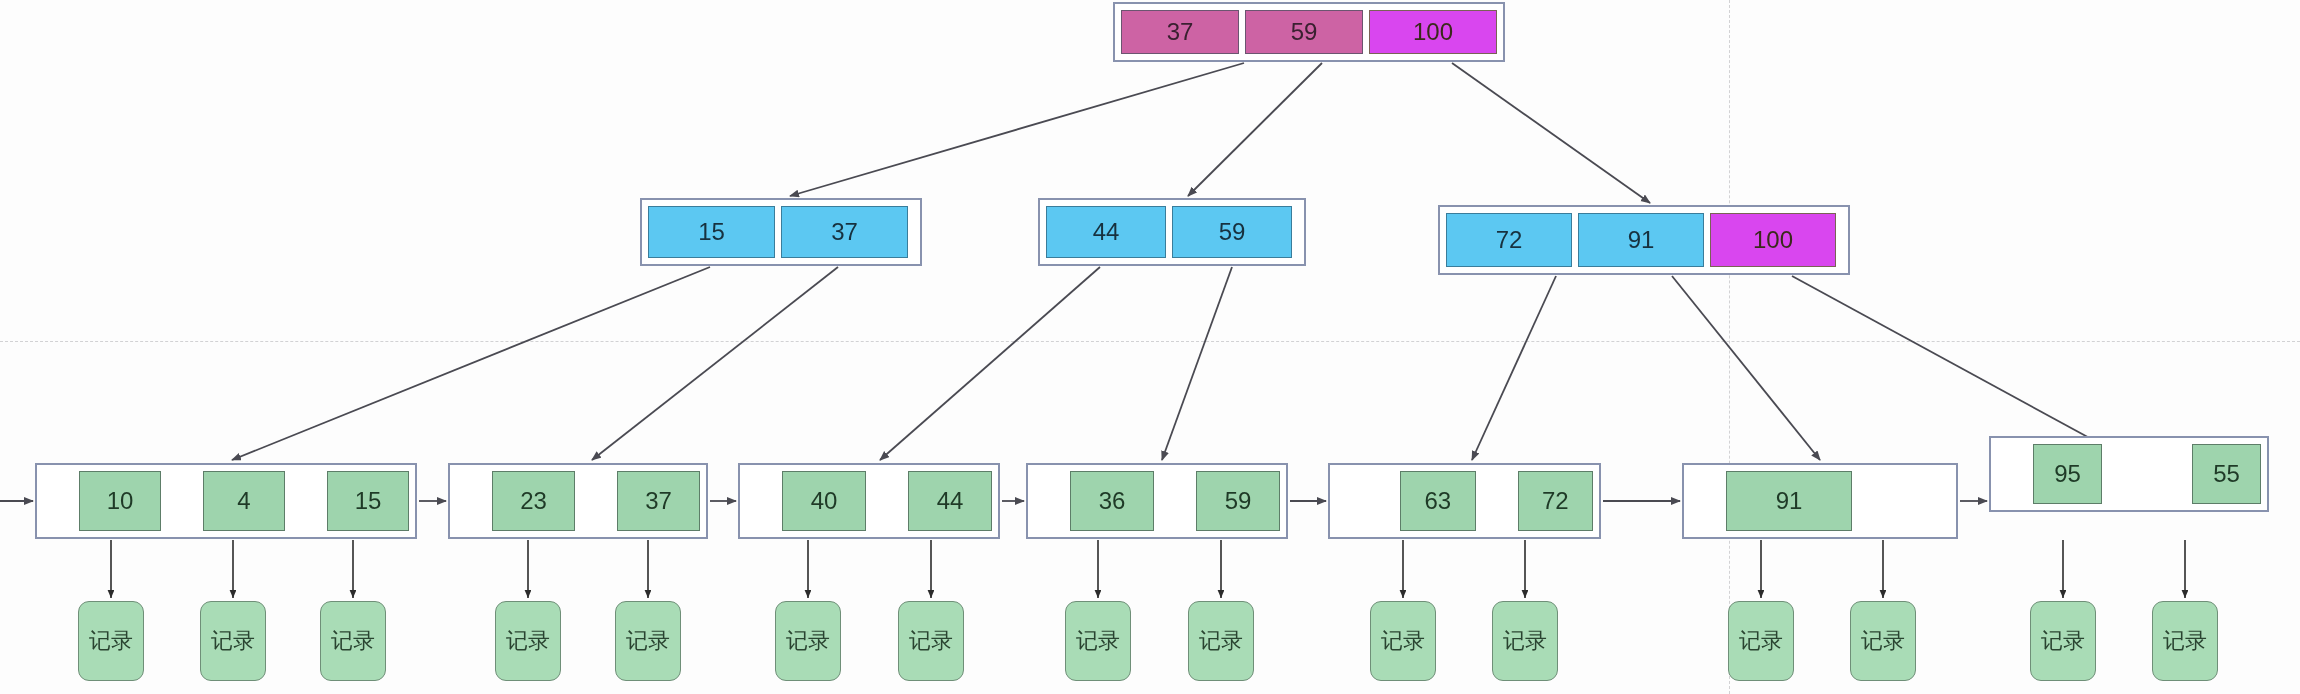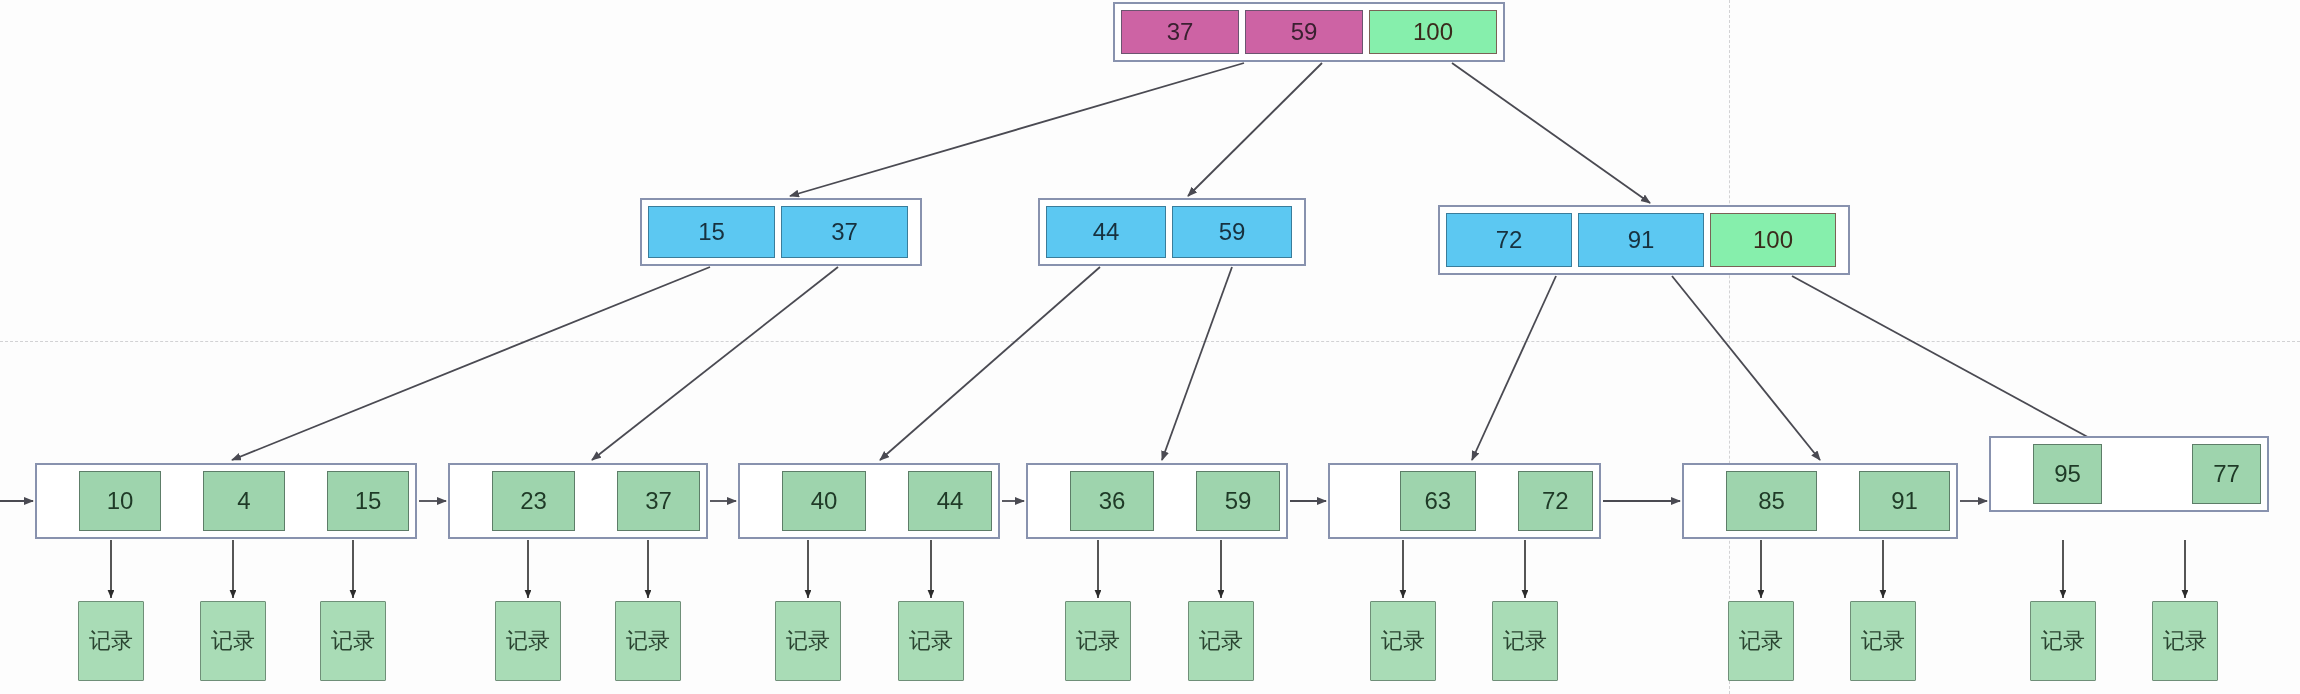--- a/index.html
+++ b/index.html
@@ -27,32 +27,32 @@
     height:100%;
     display:flex;
     align-items:center;
     justify-content:center;
     font-size:24px;
     color:#2b2b2b;
     margin-right:6px;
   }
   .cell:last-child{margin-right:0;}
   .cell.pink{background:#cd63a4;border:1.5px solid #6b5570;color:#3a2030;}
-  .cell.orange{background:#86efac;border:1.5px solid #7a6256;color:#3a2a1c;}
+  .cell.orange{background:#d946ef;border:1.5px solid #7a6256;color:#3a2a1c;}
   .cell.blue{background:#5cc8f2;border:1.5px solid #3a7d9b;color:#17313f;}
   .cell.green{background:#9ed4ad;border:1.5px solid #5d7d68;color:#1f3a27;margin-left:36px;}
 
   
   .record{
     position:absolute;
     box-sizing:border-box;
     width:66px;height:80px;
     background:#a9dcb6;
     border:1.8px solid #6f8f78;
-    border-radius:1px;
+    border-radius:11px;
     display:flex;align-items:center;justify-content:center;
     font-size:22px;color:#2a4431;
   }
 
   
   .guide-h{position:absolute;left:0;width:2300px;height:0;border-top:1.6px dashed #d2d2d4;}
   .guide-v{position:absolute;top:0;height:694px;width:0;border-left:1.6px dashed #d2d2d4;}
 </style>
 </head>
 <body>
@@ -145,26 +145,25 @@
       </div>
       <div class="node" style="left: 1026px; top: 463px; width: 262px; height: 76px;">
         <div class="cell green" style="width: 119px;">36</div>
         <div class="cell green" style="width: 119px;">59</div>
       </div>
       <div class="node" style="left: 1328px; top: 463px; width: 273px; height: 76px; padding-left: 34px;">
         <div class="cell green" style="width: 124px;">63</div>
         <div class="cell green" style="width: 124px;">72</div>
       </div>
       <div class="node" style="left: 1682px; top: 463px; width: 276px; height: 76px;">
-        <div class="cell green" style="width: 126px;">85</div>
         <div class="cell green" style="width: 126px;">91</div>
       </div>
       <div class="node" style="left: 1989px; top: 436px; width: 280px; height: 76px; gap: 48px;">
         <div class="cell green" style="width: 128px;">95</div>
-        <div class="cell green" style="width: 128px;">77</div>
+        <div class="cell green" style="width: 128px;">55</div>
       </div>
     </div>
   <div id="records-layer">
       <div class="record" style="left: 78px; top: 601px;">记录</div>
       <div class="record" style="left: 200px; top: 601px;">记录</div>
       <div class="record" style="left: 320px; top: 601px;">记录</div>
       <div class="record" style="left: 495px; top: 601px;">记录</div>
       <div class="record" style="left: 615px; top: 601px;">记录</div>
       <div class="record" style="left: 775px; top: 601px;">记录</div>
       <div class="record" style="left: 898px; top: 601px;">记录</div>

